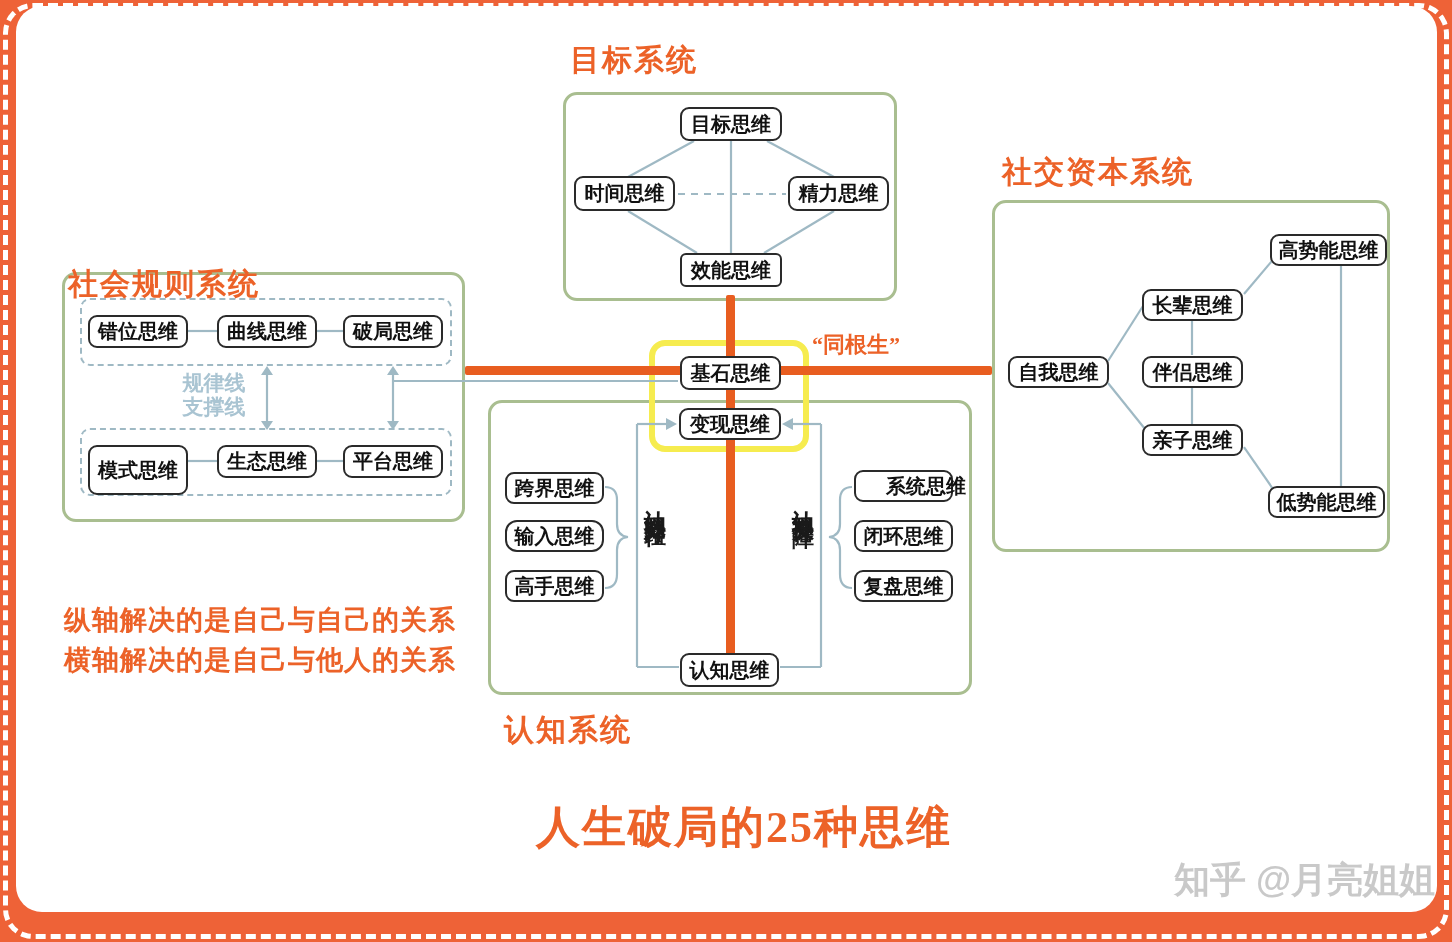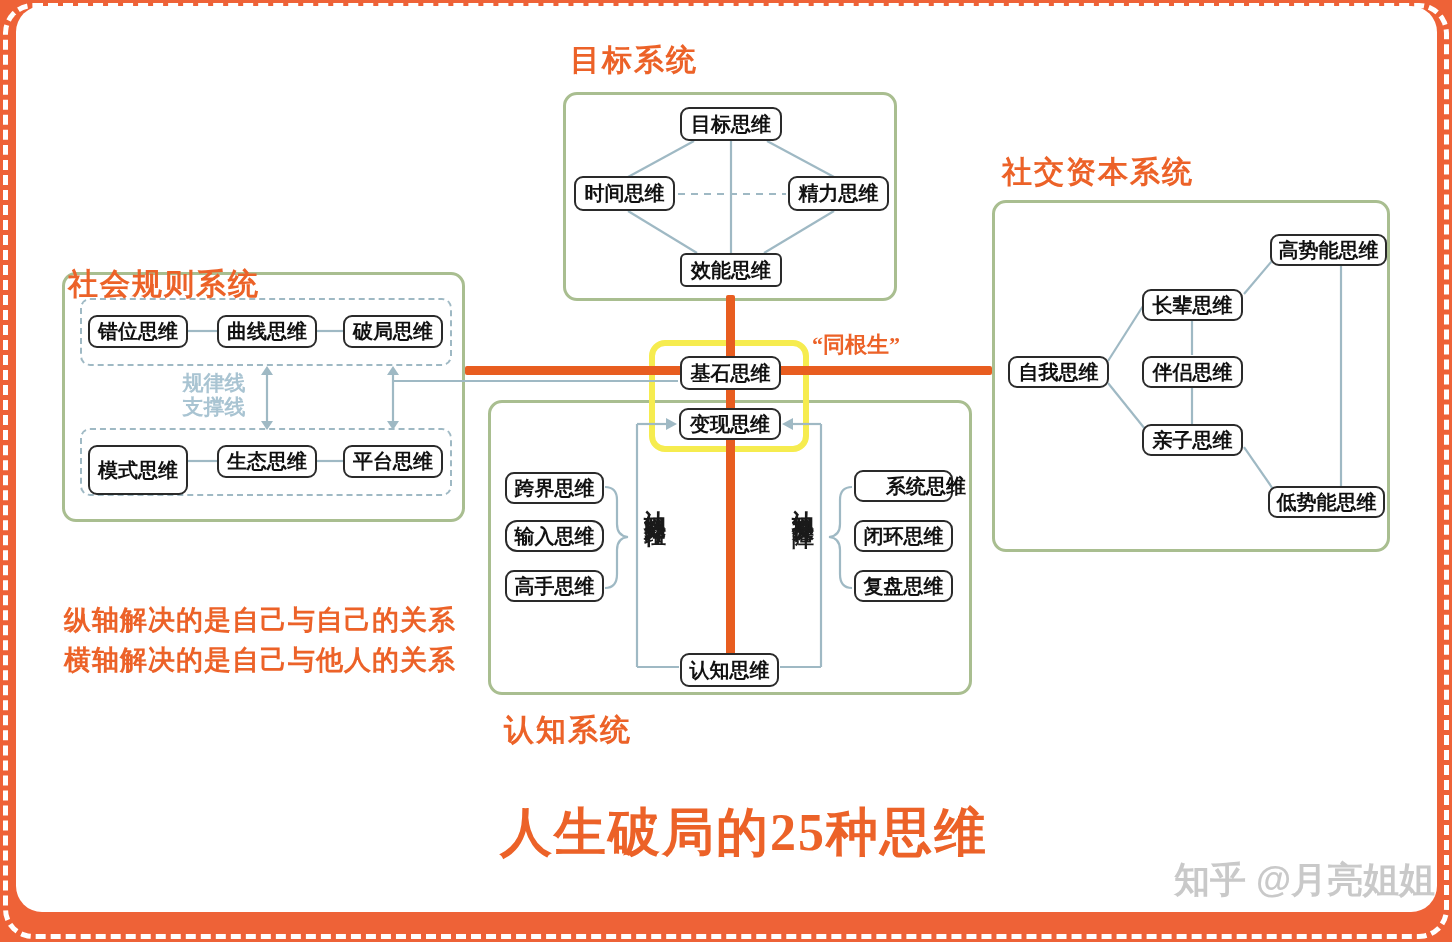--- a/index.html
+++ b/index.html
@@ -63,21 +63,21 @@
     position:absolute;writing-mode:vertical-rl;text-orientation:upright;
     font-size:22px;font-weight:700;color:#1a1a1a;z-index:7;letter-spacing:3px;
   }
   .note{
     position:absolute;color:var(--accent-orange);font-weight:800;font-size:27px;
     z-index:7;white-space:nowrap;font-family:"Liberation Serif","DejaVu Serif",serif;
     letter-spacing:1px;
   }
   .main-title{
     position:absolute;left:404px;top:798px;width:680px;text-align:center;
-    color:var(--accent-orange);font-weight:900;font-size:52px;z-index:7;
+    color:var(--accent-orange);font-weight:900;font-size:44px;z-index:7;
     font-family:"Liberation Serif","DejaVu Serif",serif;white-space:nowrap;letter-spacing:2px;
   }
   .watermark{
     position:absolute;left:1090px;top:856px;width:345px;text-align:right;
     color:var(--watermark-gray);font-weight:700;font-size:36px;z-index:7;white-space:nowrap;
   }
 </style>
 </head>
 <body>
 

